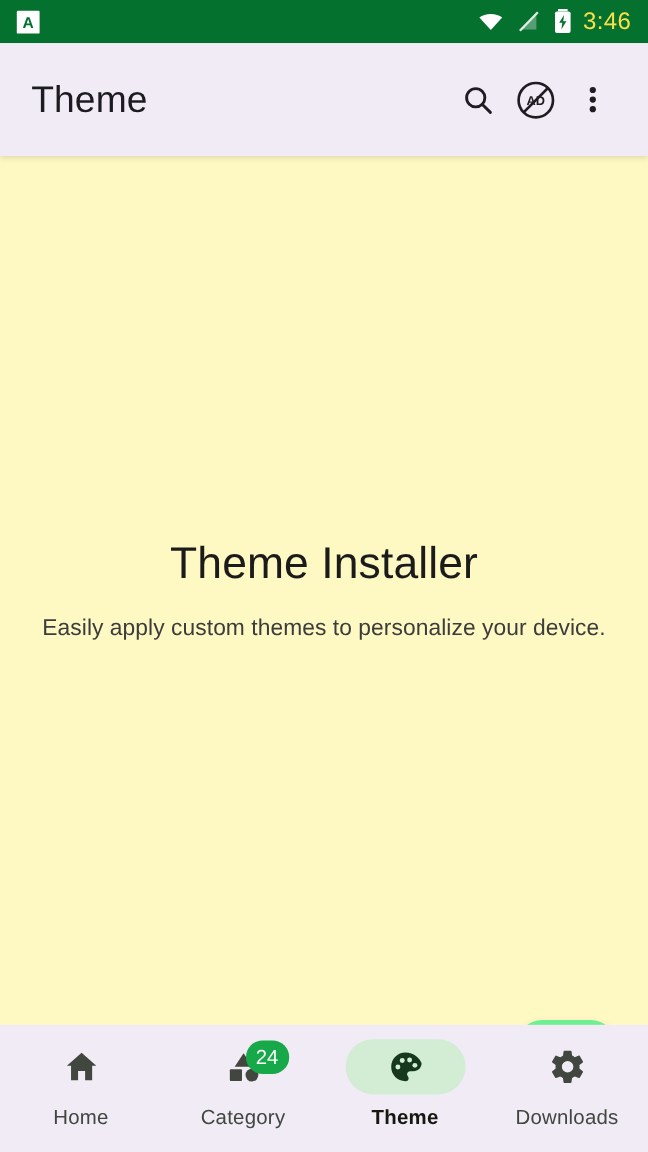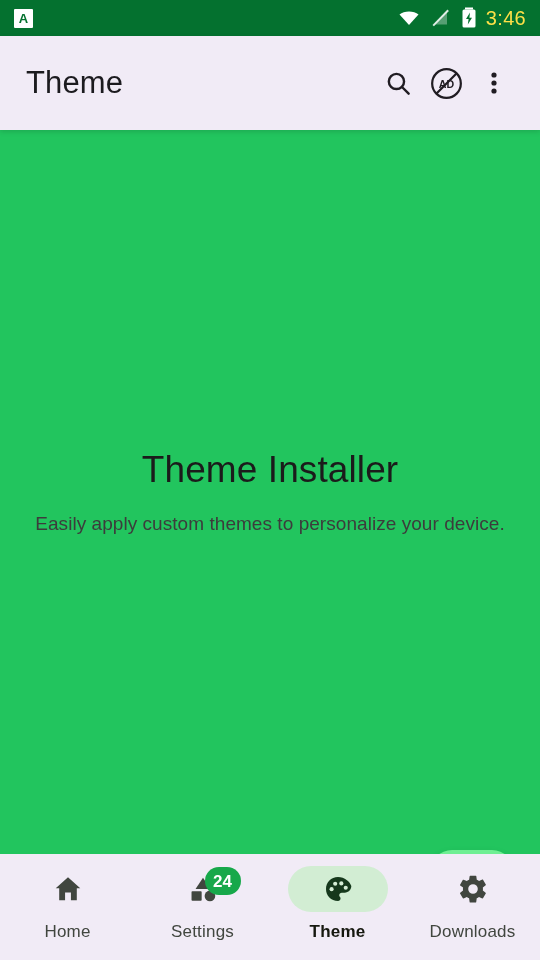--- a/index.html
+++ b/index.html
@@ -97,21 +97,21 @@
   }
 
   
   .content {
     flex: 1 1 auto;
     position: relative;
     display: flex;
     flex-direction: column;
     align-items: center;
     justify-content: center;
-    background: #22c55e;
+    background: #fef9c3;
     padding-bottom: 106px;
   }
   .empty-title {
     font-size: 37px;
     color: #1B1B1B;
     font-weight: 400;
     font-family: "Liberation Sans", sans-serif;
     letter-spacing: 0.1px;
     margin-bottom: 22px;
     text-align: center;
@@ -194,21 +194,21 @@
     top: 1px;
     left: 50%;
     margin-left: 2px;
     min-width: 36px;
     height: 28px;
     padding: 0 8px;
     background: #17A84A;
     border-radius: 14px;
     color: #ffffff;
     font-size: 17px;
-    font-weight: bold;
+    font-weight: normal;
     display: flex;
     align-items: center;
     justify-content: center;
     font-family: "Liberation Sans", sans-serif;
     line-height: 1;
     text-align: center;
   }
 </style>
 </head>
 <body>
@@ -295,21 +295,21 @@
 
     <button class="nav-item">
       <span class="nav-icon-wrap">
         <svg width="32" height="32" viewBox="0 0 24 24">
           <path d="M12 3.5 L17.6 12 L6.4 12 Z" fill="#41463F"></path>
           <rect x="3.4" y="13.6" width="7.6" height="7.2" rx="0.6" fill="#41463F"></rect>
           <circle cx="17.2" cy="17.2" r="4" fill="#41463F"></circle>
         </svg>
         <span class="nav-badge">24</span>
       </span>
-      <span class="nav-label">Settings</span>
+      <span class="nav-label">Category</span>
     </button>
 
     <button class="nav-item active">
       <span class="nav-icon-wrap">
         <svg width="32" height="32" viewBox="0 0 24 24">
           <path d="M12 3C6.8 3 3 6.9 3 12c0 5 3.8 9 9 9 1.1 0 1.9-.85 1.9-1.9 0-.5-.2-.93-.5-1.25-.3-.33-.48-.75-.48-1.22 0-1.05.85-1.9 1.9-1.9h2.2c2.75 0 4.98-2.23 4.98-4.98C21 6.6 17 3 12 3z" fill="#16381C"></path>
           <circle cx="7.2" cy="12.1" r="1.55" fill="#D6EDD6"></circle>
           <circle cx="9.9" cy="8.1" r="1.55" fill="#D6EDD6"></circle>
           <circle cx="14.5" cy="7.8" r="1.55" fill="#D6EDD6"></circle>
           <circle cx="17.8" cy="11.1" r="1.55" fill="#D6EDD6"></circle>

